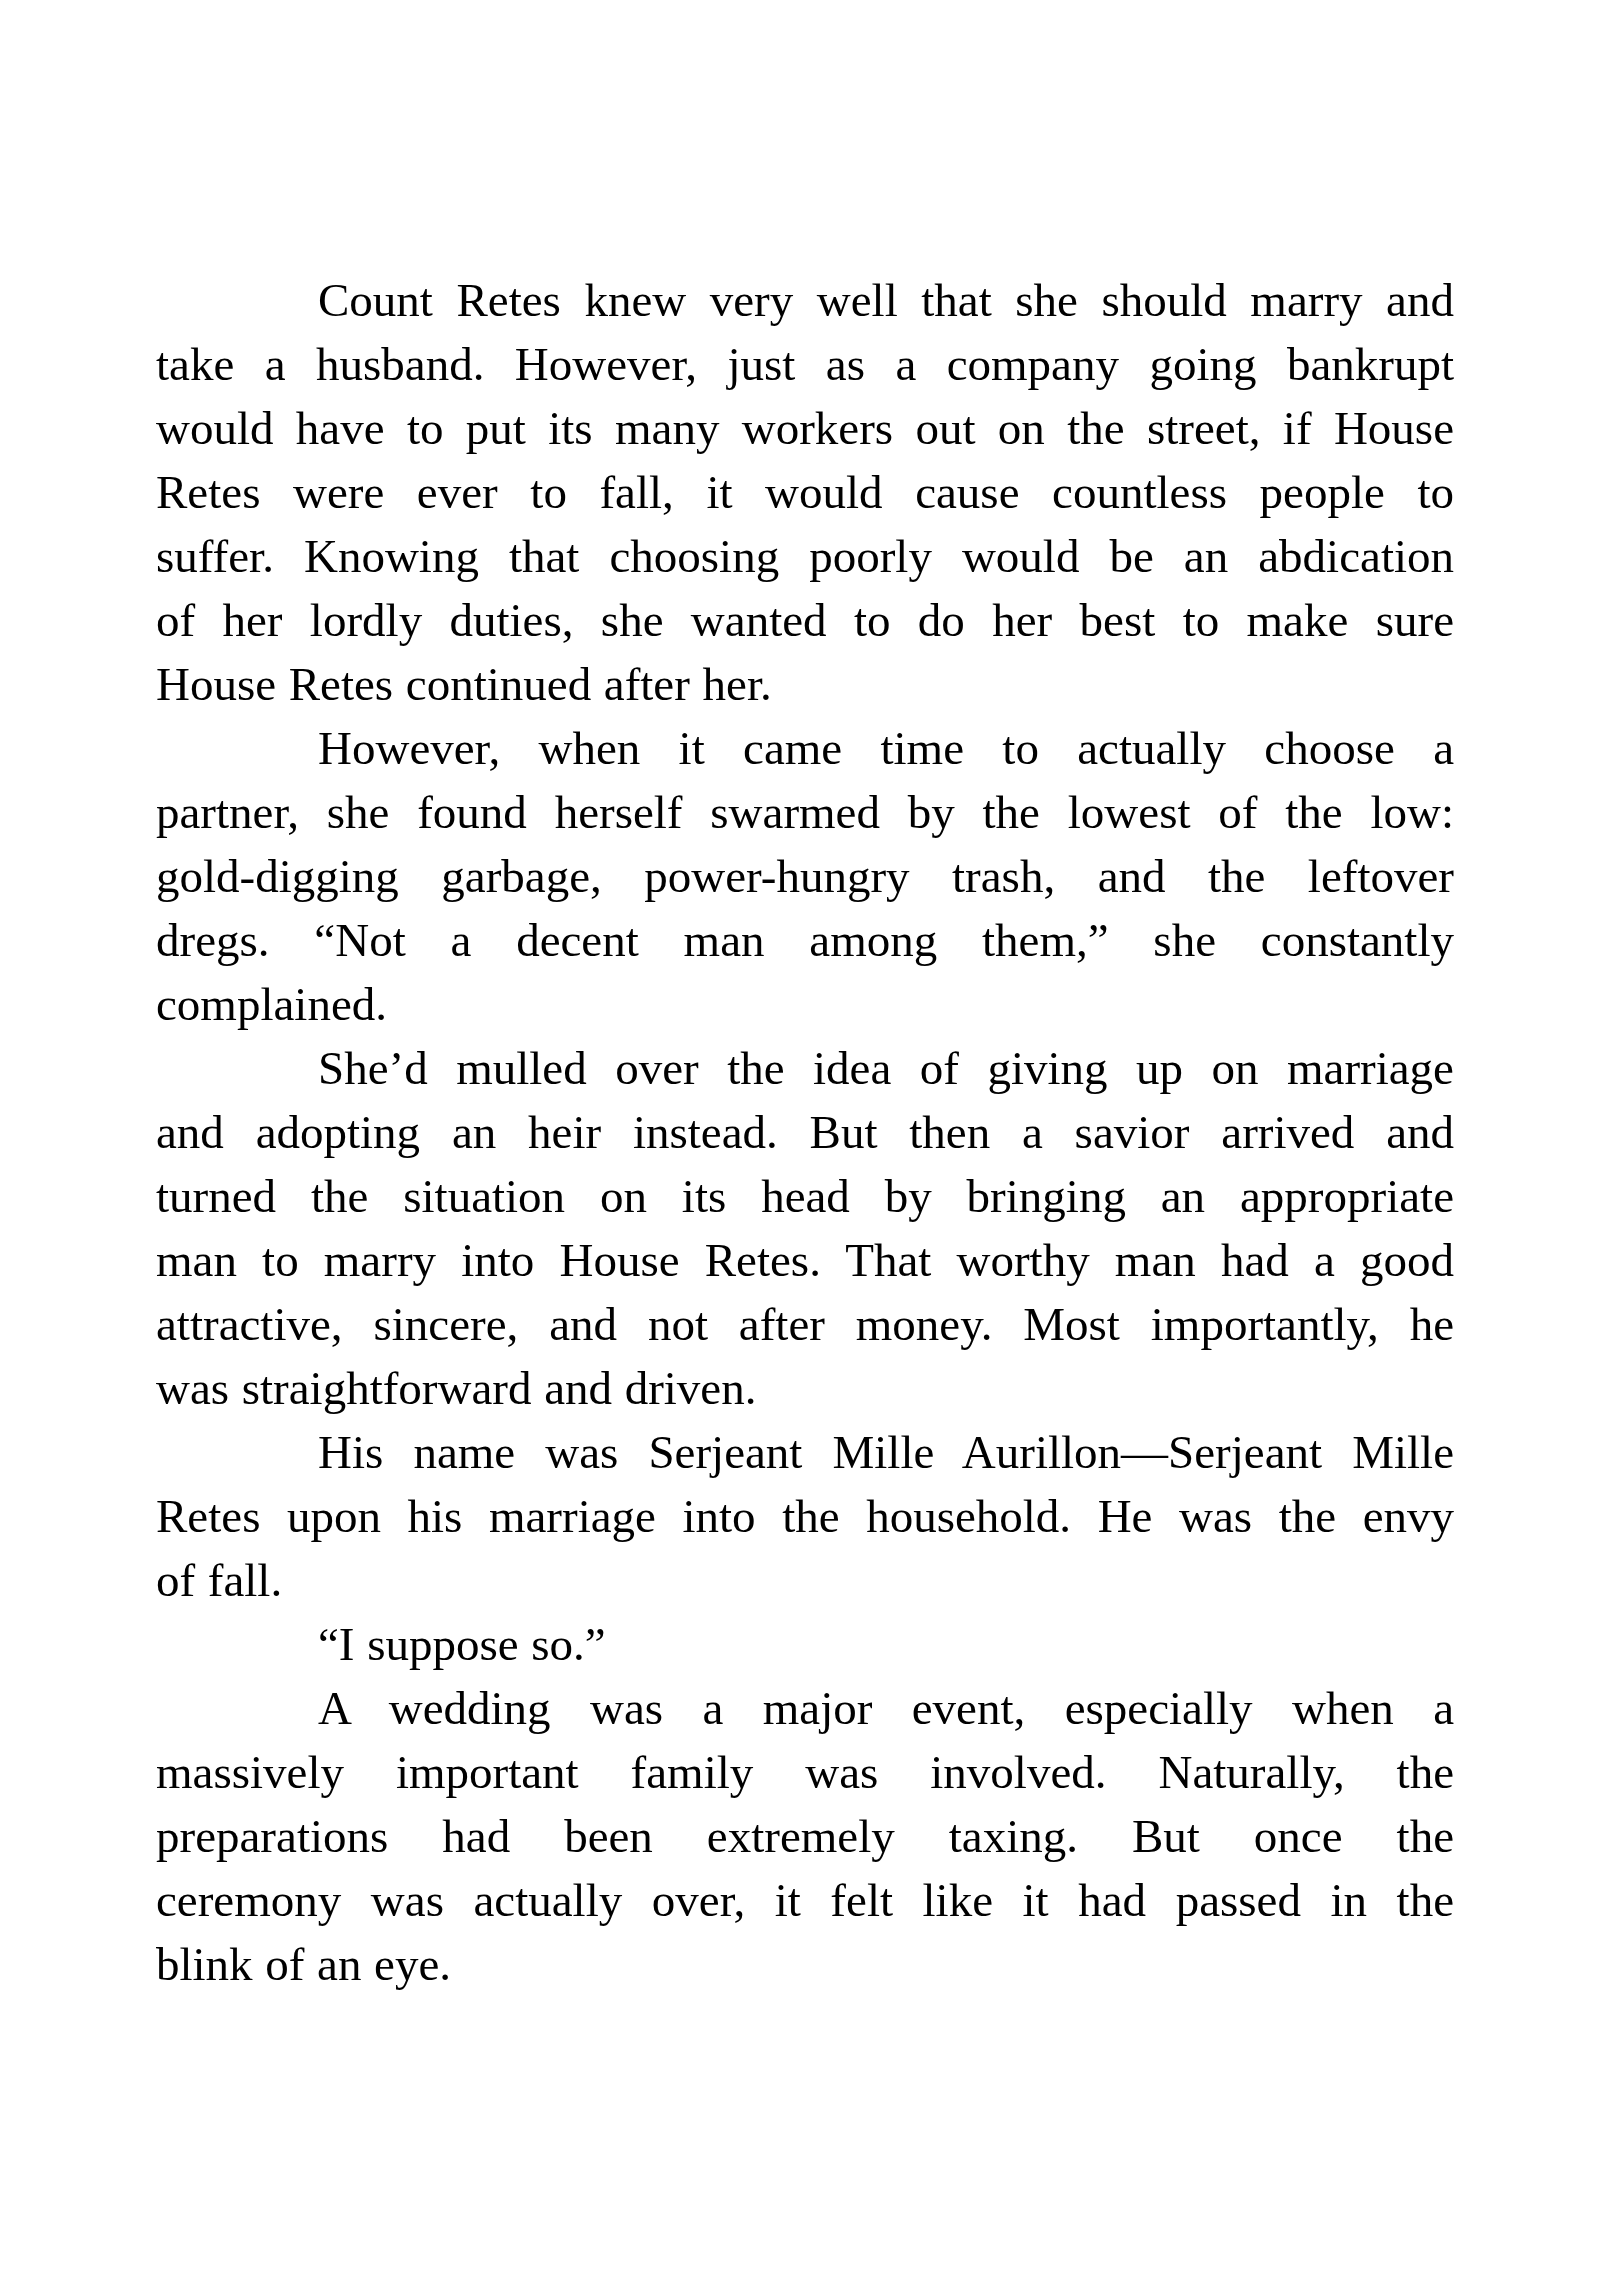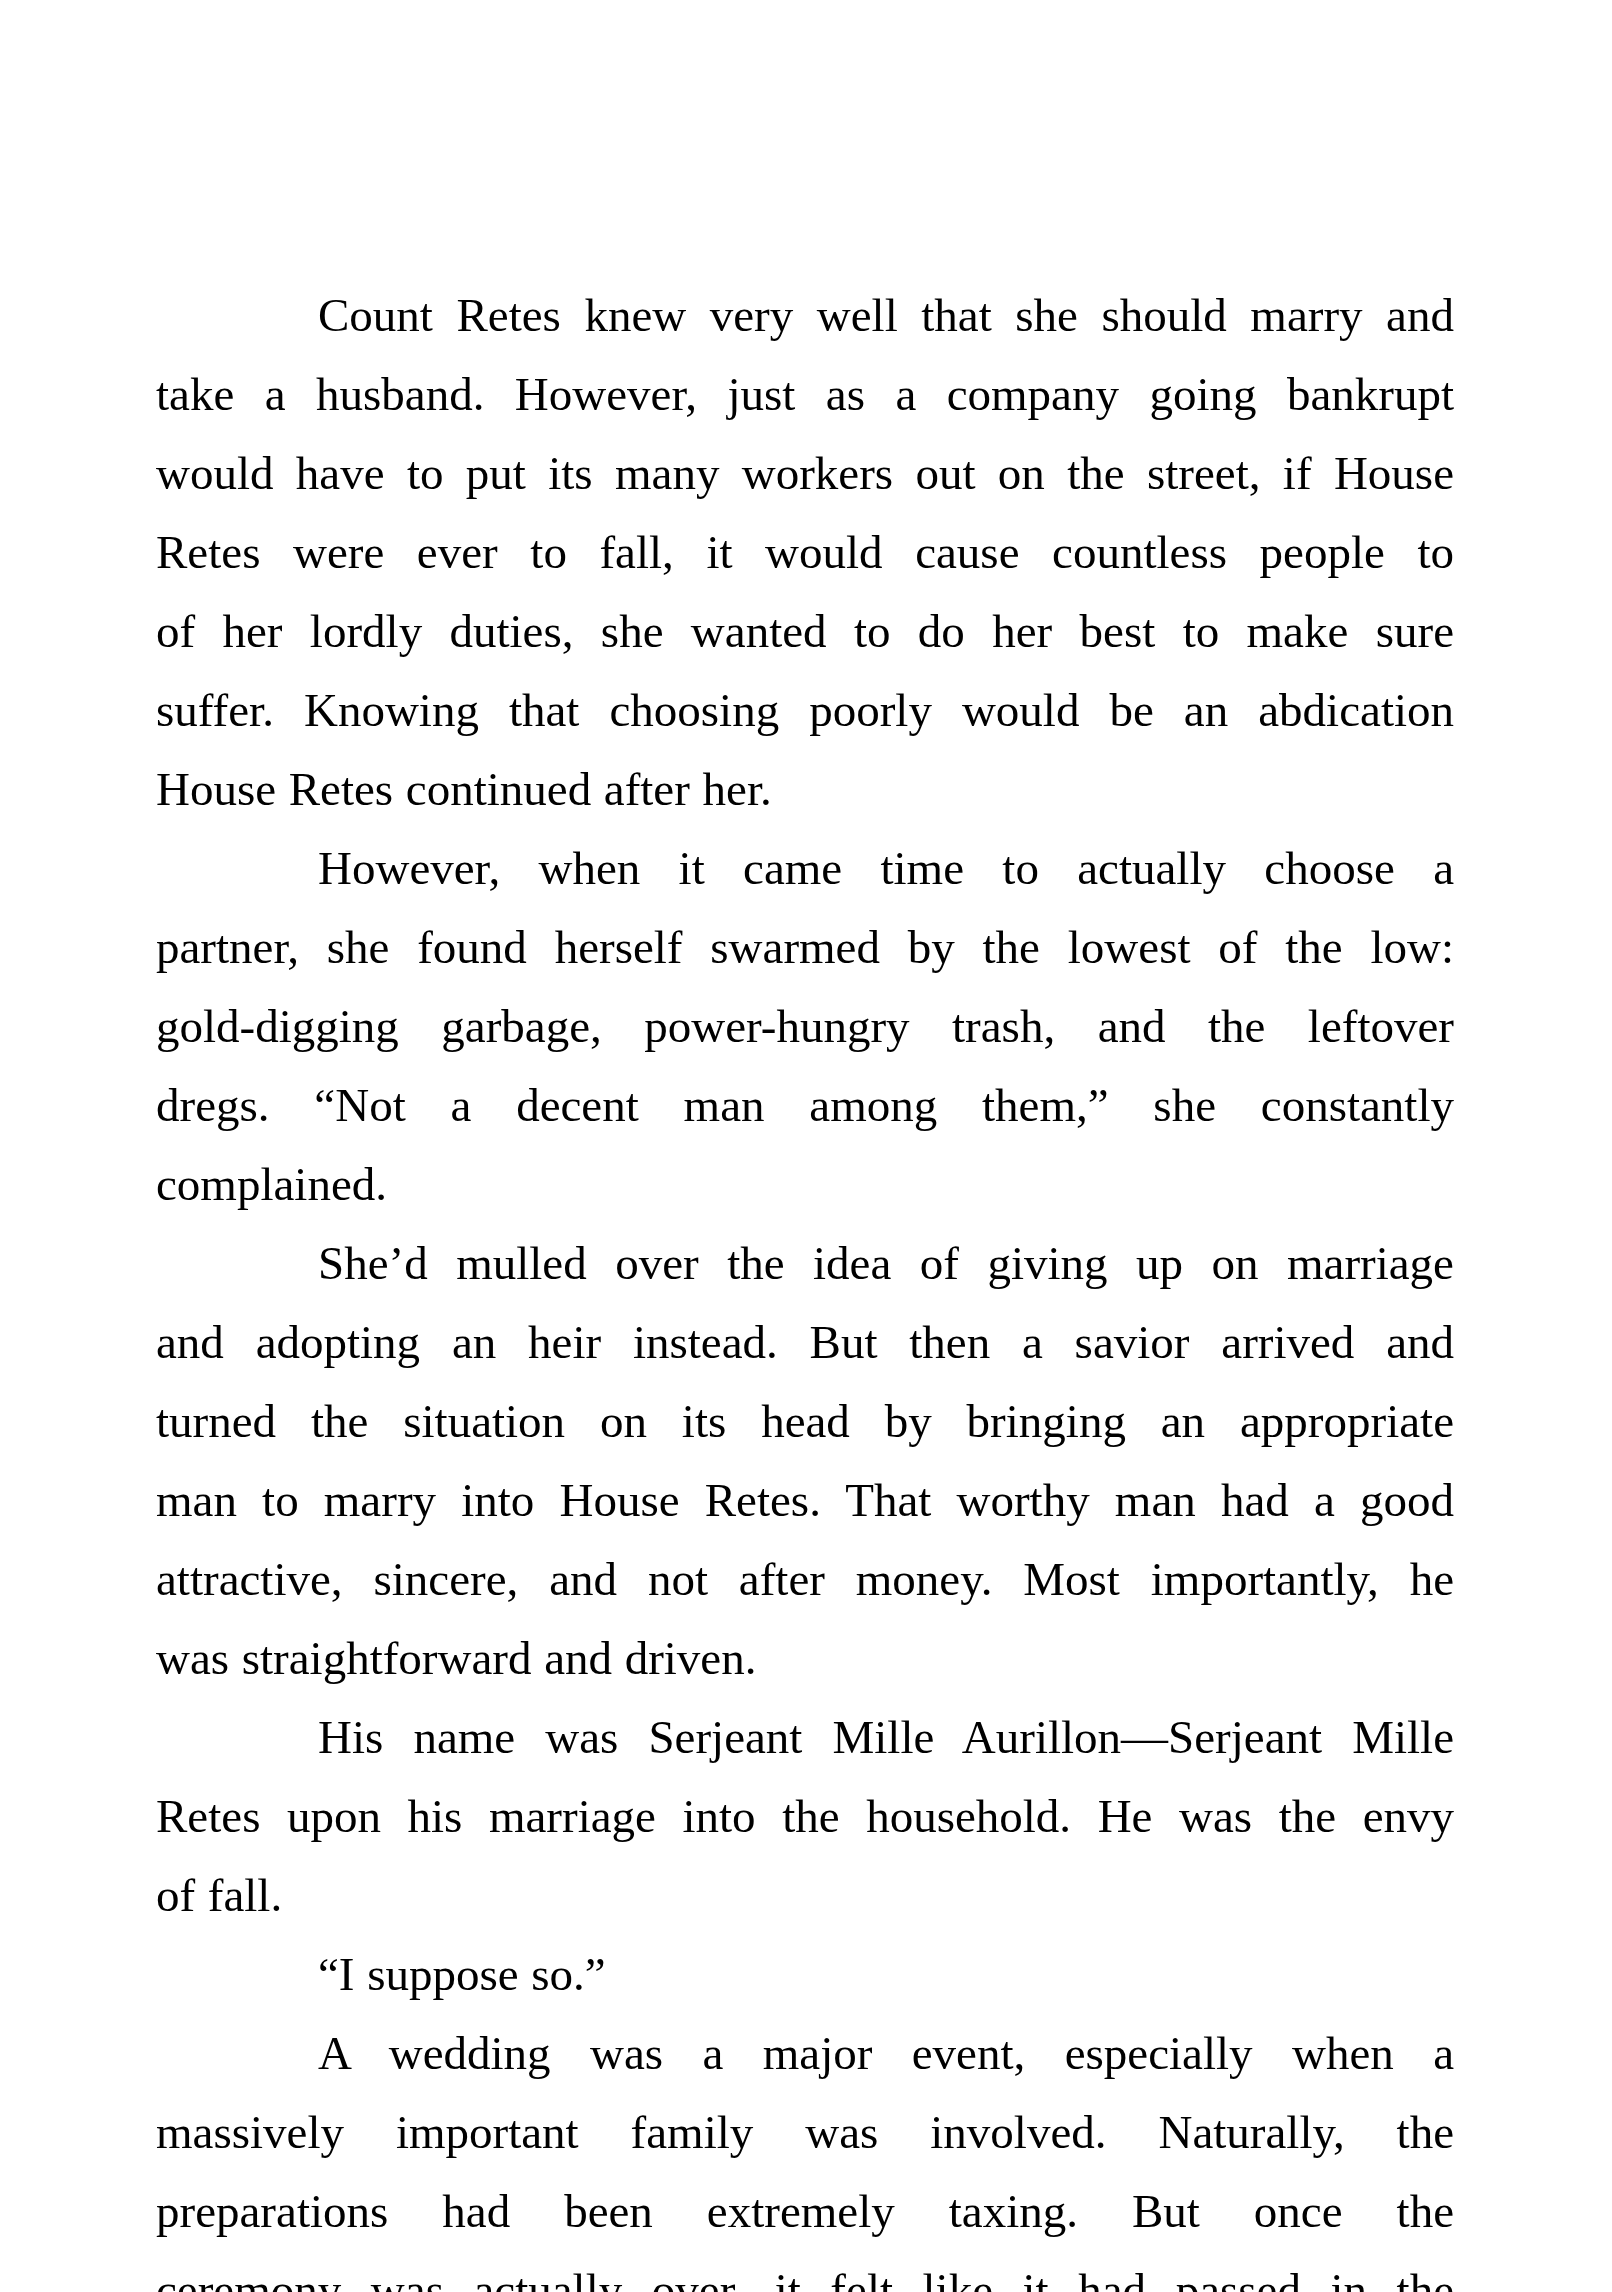--- a/index.html
+++ b/index.html
@@ -22,42 +22,41 @@
   .paragraph {
     margin: 0;
     padding: 0;
   }
   .line {
     line-height: 64px;
     height: 64px;
     white-space: normal;
     text-align: left;
     word-spacing: 0.9px;
-    margin-top: 15px;
   }
   .line.just {
     text-align: justify;
     text-align-last: justify;
   }
   .line.ind {
     text-indent: 162px;
   }
 </style>
 </head>
 <body>
 
 <main class="page">
   <section id="text-block">
       <div class="paragraph">
         <div class="line just ind">Count Retes knew very well that she should marry and</div>
         <div class="line just">take a husband. However, just as a company going bankrupt</div>
         <div class="line just">would have to put its many workers out on the street, if House</div>
         <div class="line just">Retes were ever to fall, it would cause countless people to</div>
+        <div class="line just">suffer. Knowing that choosing poorly would be an abdication</div>
         <div class="line just">of her lordly duties, she wanted to do her best to make sure</div>
-        <div class="line just">suffer. Knowing that choosing poorly would be an abdication</div>
         <div class="line">House Retes continued after her.</div>
       </div>
       <div class="paragraph">
         <div class="line just ind">However, when it came time to actually choose a</div>
         <div class="line just">partner, she found herself swarmed by the lowest of the low:</div>
         <div class="line just">gold-digging garbage, power-hungry trash, and the leftover</div>
         <div class="line just">dregs. “Not a decent man among them,” she constantly</div>
         <div class="line">complained.</div>
       </div>
       <div class="paragraph">

